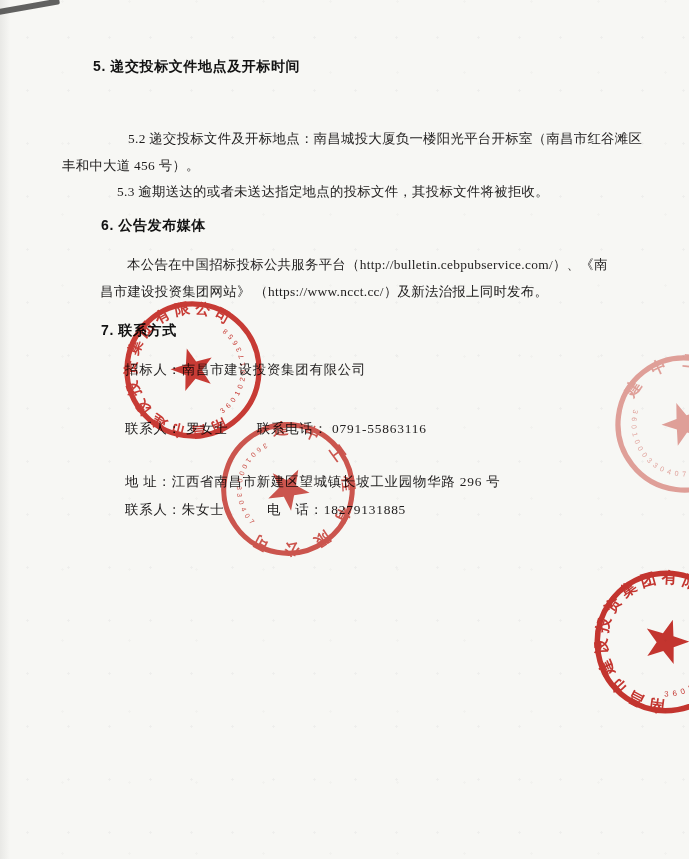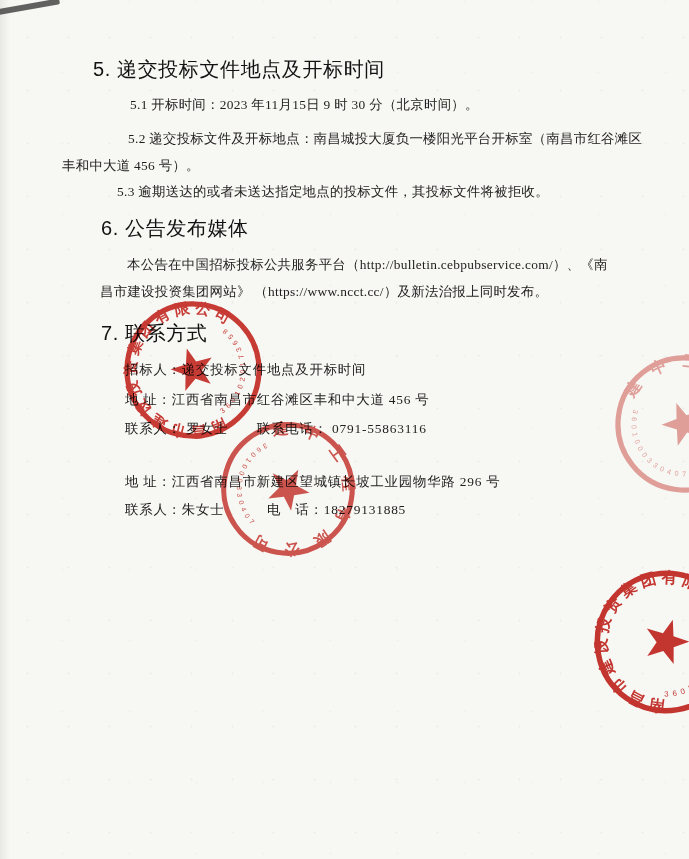--- a/index.html
+++ b/index.html
@@ -19,21 +19,21 @@
   }
   .page::before{
     content:"";position:absolute;left:0;top:0;width:12px;height:100%;
     background:linear-gradient(90deg, rgba(60,60,60,0.08), rgba(60,60,60,0) 85%);
   }
   .line{
     position:absolute;white-space:pre;color:#1f1d1d;
     font-size:13.4px;line-height:1.15;letter-spacing:0.3px;
   }
   .h{
-    font-weight:normal;font-size:20px;color:#121212;letter-spacing:0.6px;
+    font-weight:bold;font-size:14px;color:#121212;letter-spacing:0.6px;
     font-family:"Liberation Sans", sans-serif;
   }
   .contact{letter-spacing:0.8px;}
   .corner-streak{
     position:absolute;left:-6px;top:4px;width:66px;height:6px;
     background:#474745;border-radius:2px;transform:rotate(-10deg);opacity:.85;
   }
   .specks{
     position:absolute;left:0;top:0;width:1px;height:1px;background:transparent;border-radius:50%;
     box-shadow:
@@ -57,32 +57,30 @@
 </style>
 </head>
 <body>
 
 <div class="page">
 
   <div class="corner-streak"></div>
   <div class="specks"></div>
 
   <div class="line h" style="left:93px;top:58px">5. 递交投标文件地点及开标时间</div>
-  <div class="line" style="left:130px;top:97px">5.1 开标时间：2023 年11月15日 9 时 30 分（北京时间）。</div>
   <div class="line" style="left:128px;top:131px">5.2 递交投标文件及开标地点：南昌城投大厦负一楼阳光平台开标室（南昌市红谷滩区</div>
   <div class="line" style="left:62px;top:158px">丰和中大道 456 号）。</div>
   <div class="line" style="left:117px;top:184px">5.3 逾期送达的或者未送达指定地点的投标文件，其投标文件将被拒收。</div>
 
   <div class="line h" style="left:101px;top:217px">6. 公告发布媒体</div>
   <div class="line" style="left:100px;top:284px">昌市建设投资集团网站》 （https://www.ncct.cc/）及新法治报上同时发布。</div>
   <div class="line" style="left:127px;top:257px">本公告在中国招标投标公共服务平台（http://bulletin.cebpubservice.com/）、《南</div>
 
   <div class="line h" style="left:101px;top:322px">7. 联系方式</div>
-  <div class="line contact" style="left:125px;top:362px">招标人：递交投标文件地点及开标时间</div>
-  <div class="line contact" style="left:125px;top:392px">地 址：江西省南昌市红谷滩区丰和中大道 456 号</div>
+  <div class="line contact" style="left:125px;top:362px">招标人：南昌市建设投资集团有限公司</div>
   <div class="line contact" style="left:125px;top:421px">联系人： 罗女士　　联系电话： 0791-55863116</div>
   <div class="line contact" style="left:125px;top:474px">地 址：江西省南昌市新建区望城镇长坡工业园物华路 296 号</div>
   <div class="line contact" style="left:125px;top:502px">联系人：朱女士　　　电　话：18279131885</div>
 
   <svg class="seal" viewBox="-100 -100 200 200" style="left:118px;top:295px;width:150px;height:150px;transform:rotate(-88deg);opacity:.88" color="#c8221b">
     <defs>
       <path id="arc0" d="M -55 52 A 76 76 0 1 1 55 52"></path>
       <path id="num0" d="M -60 36 A 70 70 0 0 0 60 36"></path>
     </defs>
     <circle r="88" fill="none" stroke="currentColor" stroke-width="7"></circle>

